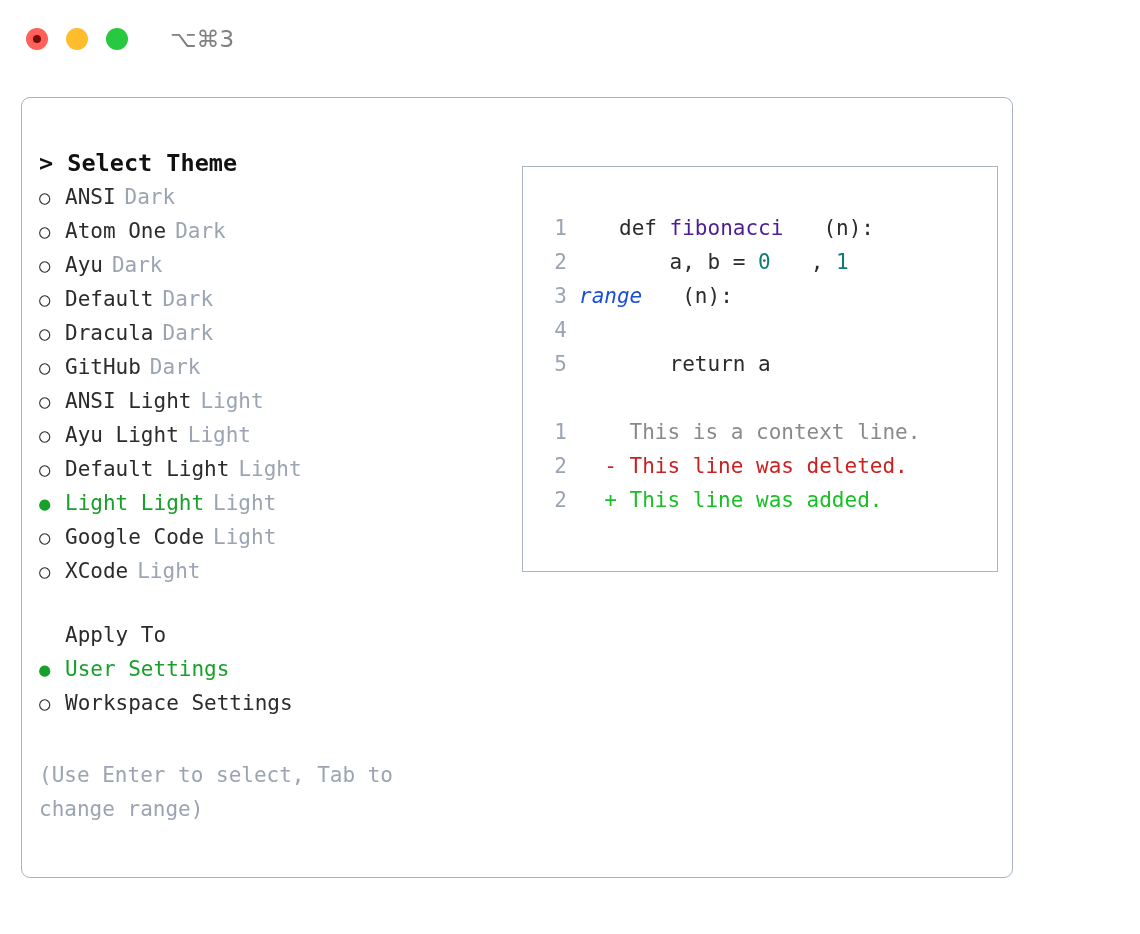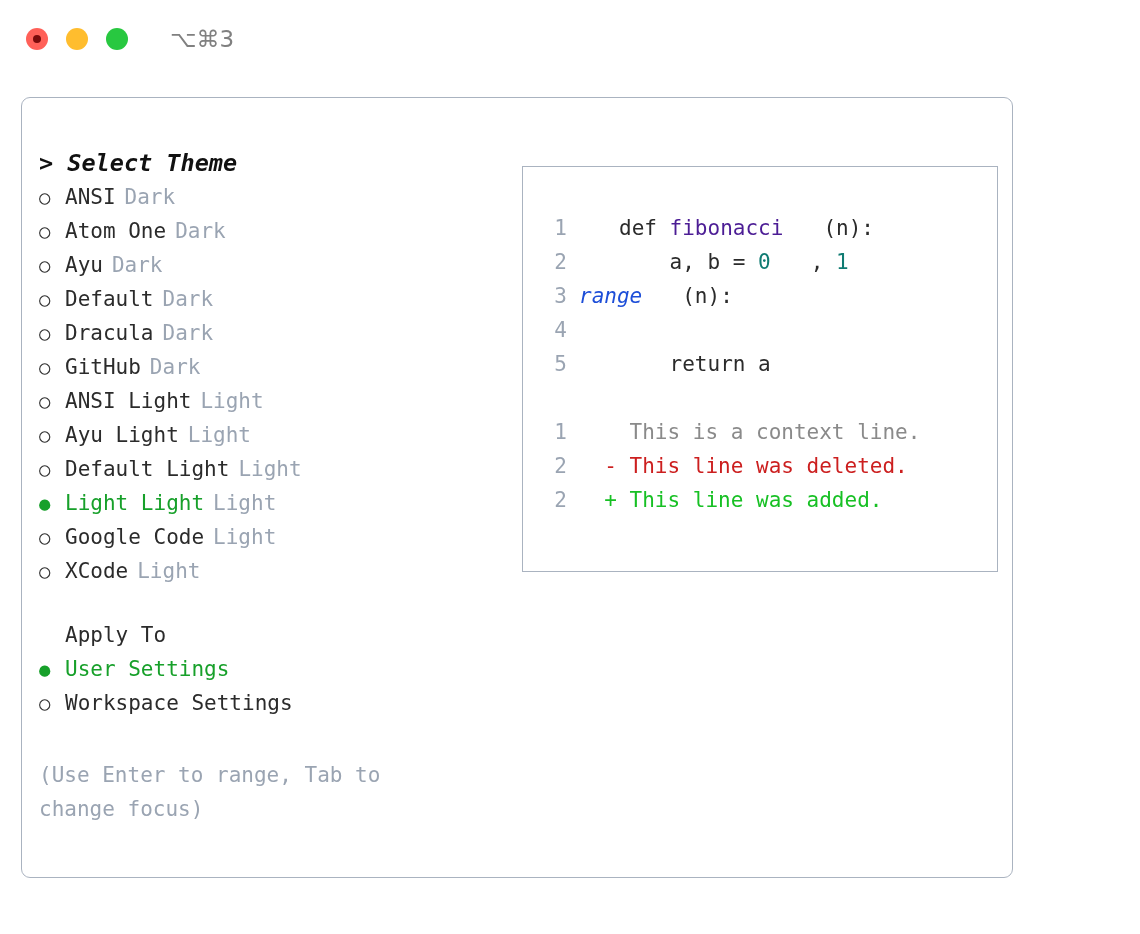--- a/index.html
+++ b/index.html
@@ -85,21 +85,20 @@
   .left-col {
     width: 462px;
     flex: 0 0 462px;
   }
   .section-title {
     font-size: 23.5px;
     font-weight: bold;
     color: #111111;
     line-height: 34px;
     white-space: pre;
-    font-style: italic;
   }
   .list {
     margin-top: 0px;
   }
   .row {
     display: flex;
     align-items: baseline;
     line-height: 34px;
     font-size: 21px;
     white-space: pre;
@@ -213,21 +212,21 @@
             <div class="row"><span class="bullet">○</span><span class="label">XCode</span><span class="tag">Light</span></div>
           </div>
 
         <div class="spacer-sm"></div>
         <div class="subhead">Apply To</div>
         <div class="list" id="apply-to-list">
             <div class="row"><span class="bullet sel">●</span><span class="label sel">User Settings</span></div>
             <div class="row"><span class="bullet">○</span><span class="label">Workspace Settings</span></div>
           </div>
 
-        <div class="hint">(Use Enter to range, Tab to change focus)</div>
+        <div class="hint">(Use Enter to select, Tab to change range)</div>
       </div>
 
       <div class="right-col">
         <div class="preview-box">
           <div class="code-area" id="code-area">
               <div class="code-line"><span class="ln">1</span><span class="code-text">def </span><span class="tok-fn">fibonacci</span><span class="code-text">(n):</span></div>
               <div class="code-line"><span class="ln">2</span><span class="code-text">    a, b = </span><span class="tok-num">0</span><span class="code-text">, </span><span class="tok-num">1</span></div>
               <div class="code-line"><span class="ln">3</span><span class="tok-builtin">range</span><span class="code-text">(n):</span></div>
               <div class="code-line"><span class="ln">4</span></div>
               <div class="code-line"><span class="ln">5</span><span class="code-text">    return a</span></div>

